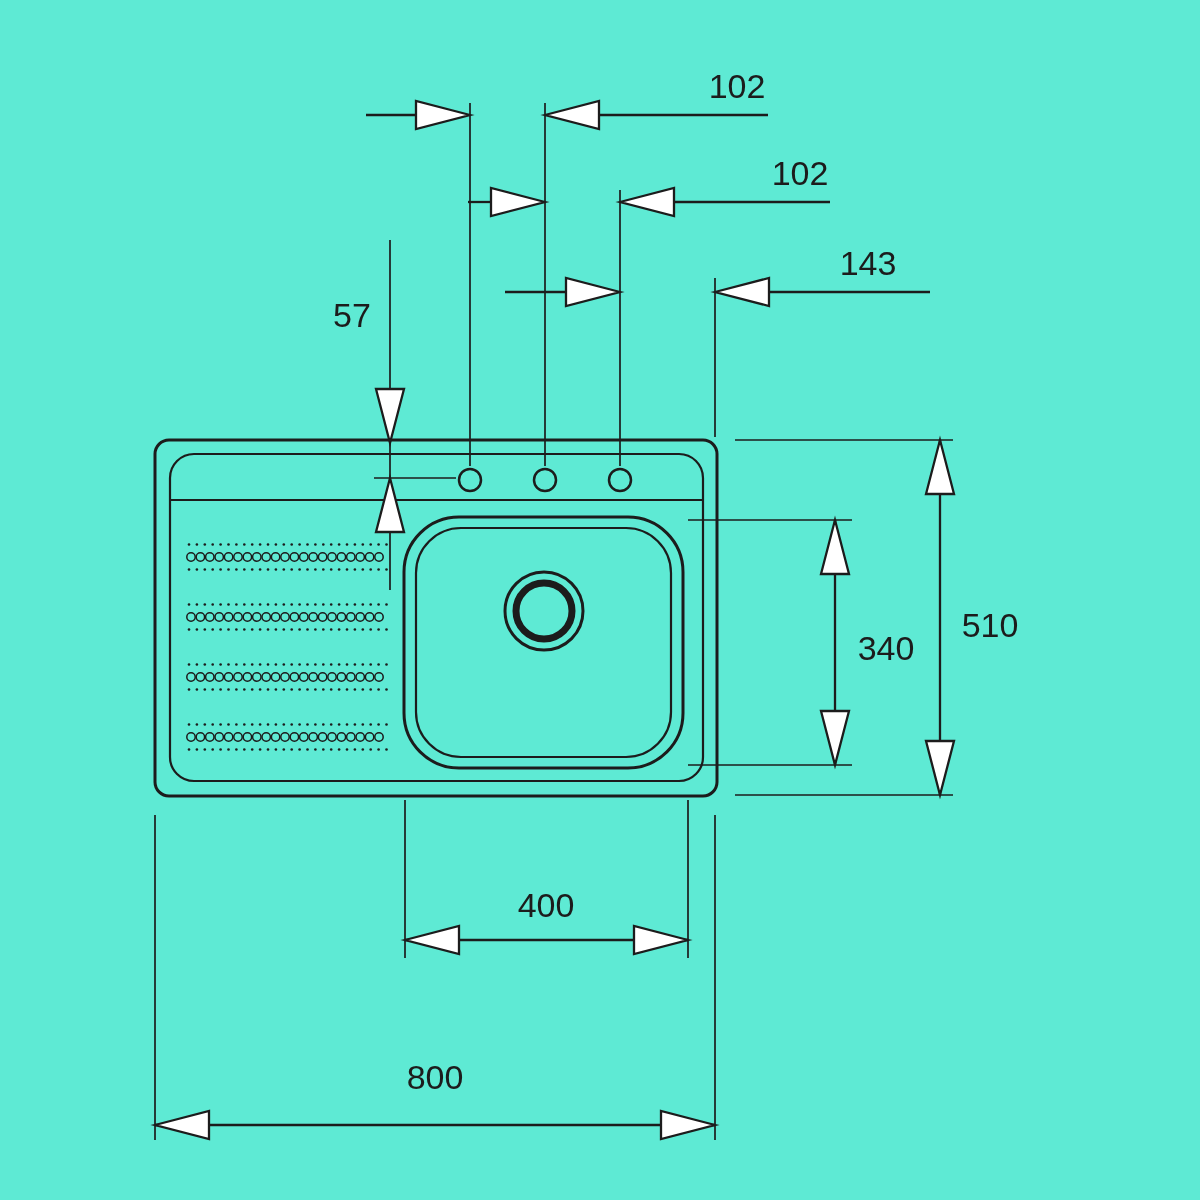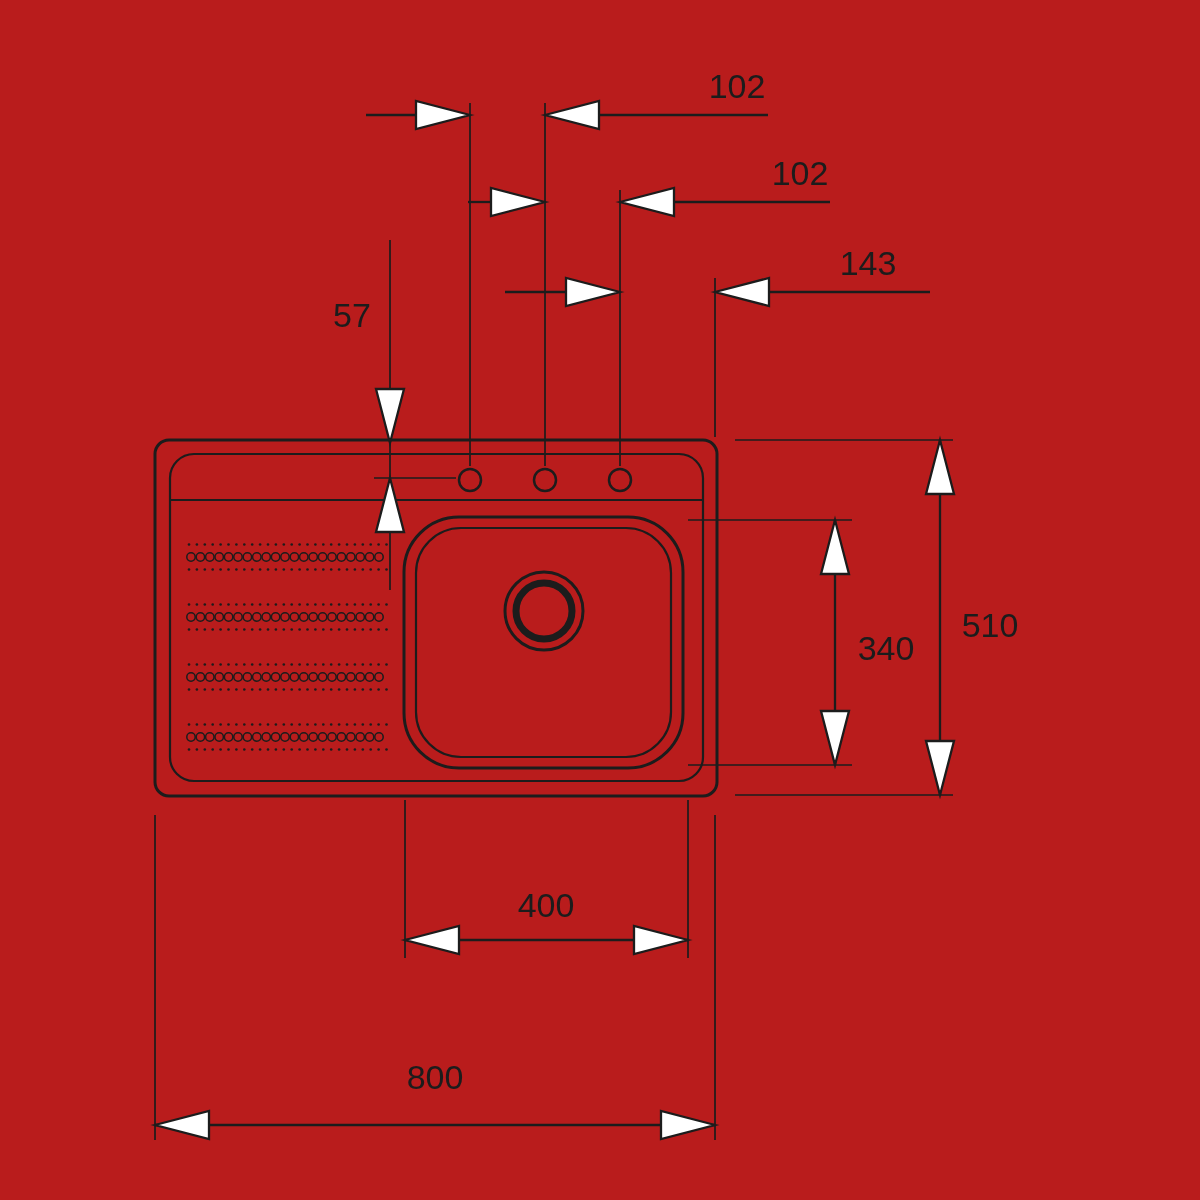--- a/index.html
+++ b/index.html
@@ -1,16 +1,16 @@
 <!DOCTYPE html>
 <html><head>
 <meta charset="utf-8">
 <style>
   html,body{margin:0;padding:0;background:#ffffff;}
-  .stage{position:relative;width:1200px;height:1200px;background:#b91c1c;overflow:hidden;}
+  .stage{position:relative;width:1200px;height:1200px;background:#5eead4;overflow:hidden;}
   svg{display:block;}
   .thin line{stroke:#1c1c1c;stroke-width:1.7;}
   .part{fill:none;stroke:#1c1c1c;}
   .s3{stroke-width:3;}
   .s2{stroke-width:2.2;}
   .s25{stroke-width:2.5;}
   .ring{fill:none;stroke:#1c1c1c;stroke-width:7;}
   .dim line{stroke:#1c1c1c;stroke-width:2.3;}
   .dim polygon{fill:#ffffff;stroke:#1c1c1c;stroke-width:2.3;stroke-linejoin:miter;}
   .dim text{font-family:"Liberation Sans",sans-serif;font-size:34px;font-weight:500;fill:#1c1c1c;}

